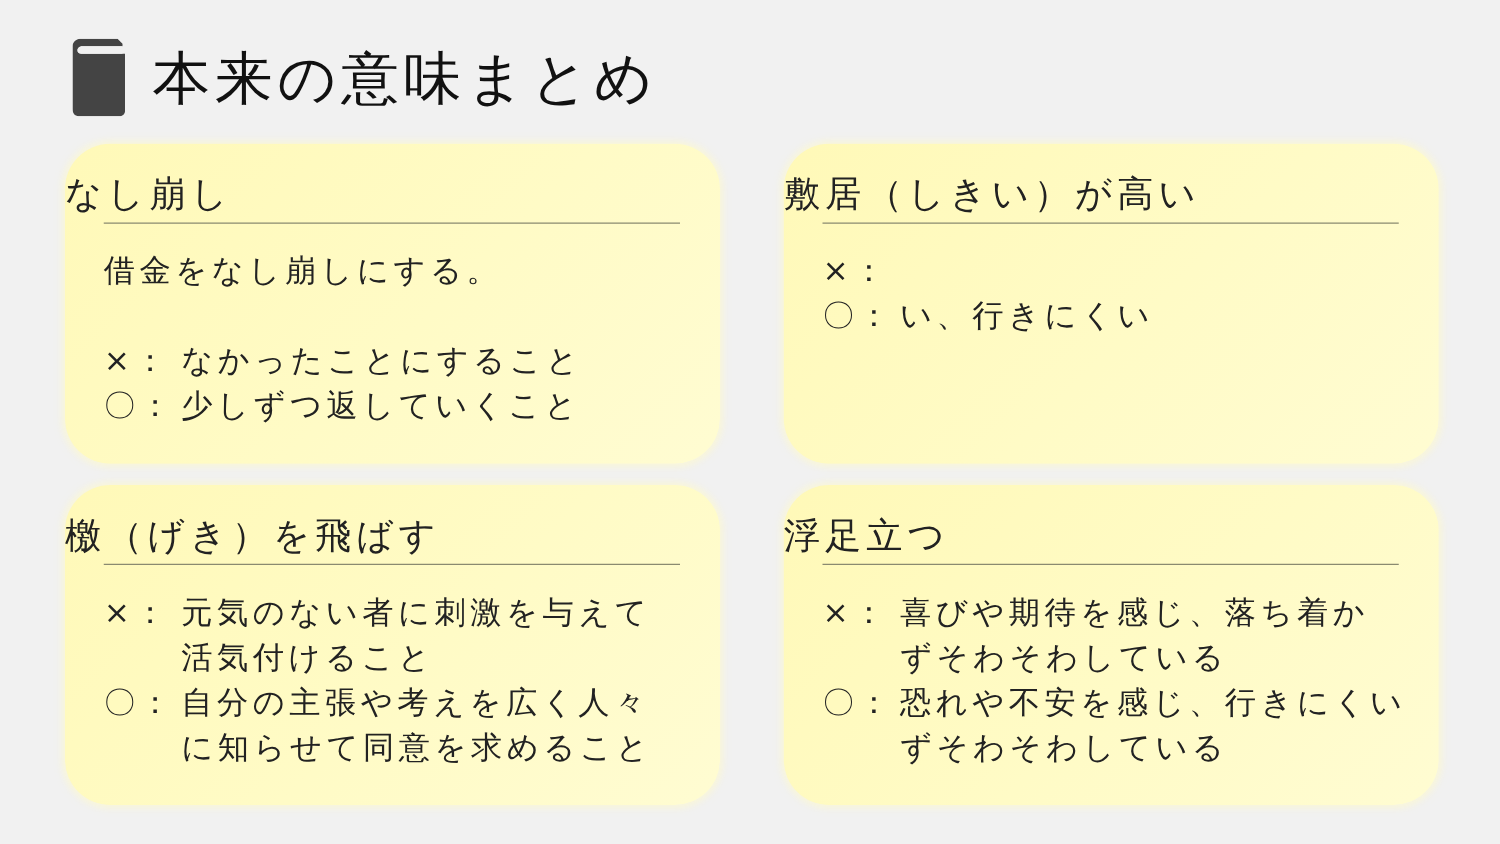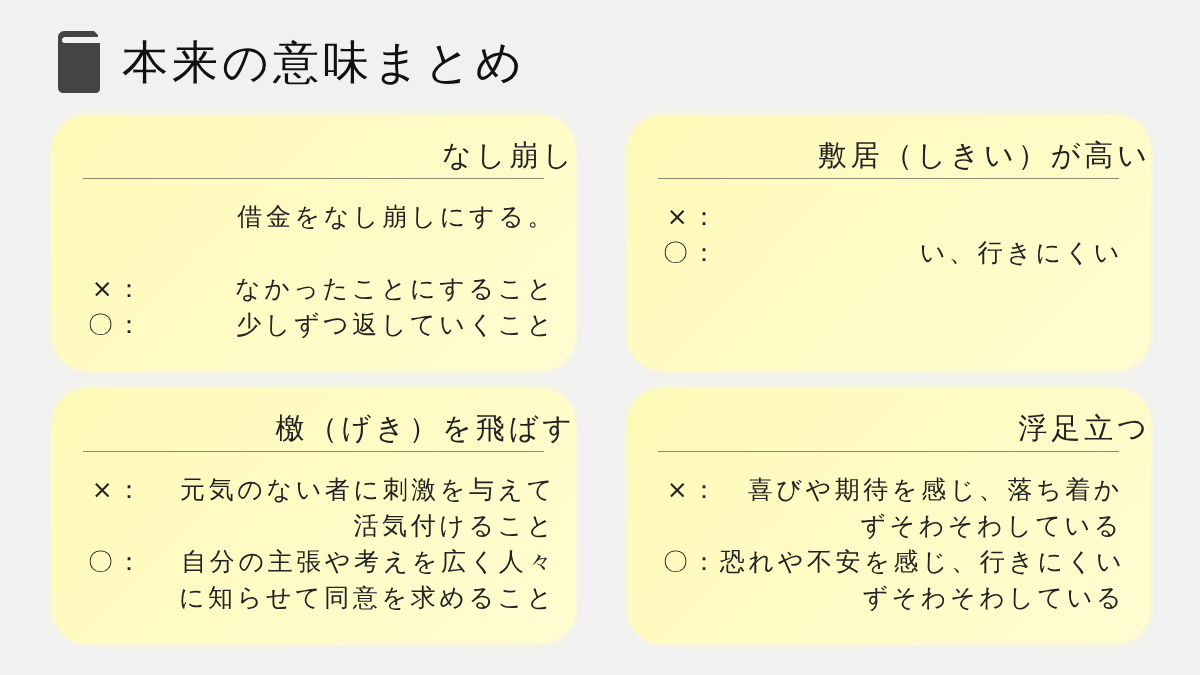--- a/index.html
+++ b/index.html
@@ -45,21 +45,21 @@
     border-radius: 36px;
     background: linear-gradient(135deg, #fff9b8 0%, #fffbc6 55%, #fffcd2 100%);
     box-shadow: 0 0 6px 2px rgba(255, 250, 200, 0.6);
     box-sizing: border-box;
   }
   .card-title {
     position: absolute;
     left: 0;
     right: 0;
     top: 22px;
-    text-align: right;
+    text-align: left;
     font-size: 29px;
     letter-spacing: 4px;
     color: #222;
     line-height: 36px;
     font-weight: 300;
   }
   .card-divider {
     position: absolute;
     left: 31px;
     right: 32px;
@@ -69,21 +69,20 @@
   }
   .card-body {
     position: absolute;
     left: 31px;
     right: 20px;
     top: 84px;
     font-size: 25px;
     letter-spacing: 3.6px;
     line-height: 36px;
     color: #222;
-    text-align: right;
   }
   .card-body .line {
     white-space: nowrap;
   }
   .card-body .blank {
     height: 36px;
   }
   .entry {
     display: flex;
   }

